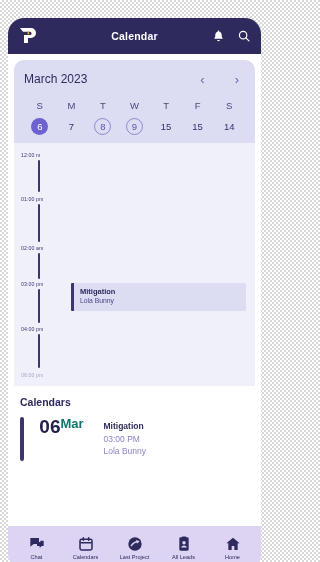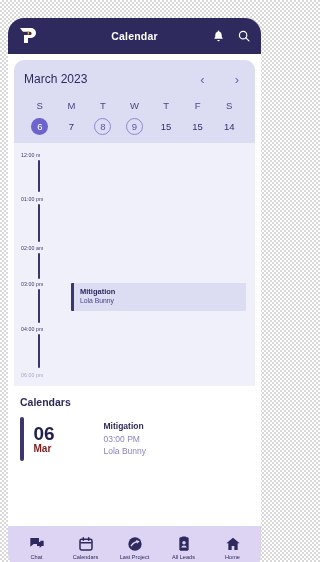--- a/index.html
+++ b/index.html
@@ -221,33 +221,33 @@
   #upcard .bar {
     width: 3.5px;
     background: #3b3570;
     border-radius: 2px;
     margin-right: 10px;
     height: 44px;
   }
   #upcard .dateblock {
     width: 56px;
     display: flex;
-    flex-direction: column;
+    flex-direction: row;
     justify-content: center;
   }
   #upcard .dnum {
     font-size: 19px;
     font-weight: bold;
     color: #23204d;
     line-height: 1.05;
   }
   #upcard .dmon {
-    font-size: 10px;
-    font-weight: bold;
-    color: #7f1d1d;
+    font-size: 13px;
+    font-weight: bold;
+    color: #0f766e;
     line-height: 1.1;
   }
   #upcard .details {
     margin-left: 14px;
     display: flex;
     flex-direction: column;
     justify-content: center;
   }
   #upcard .u-title {
     font-size: 8.5px;

